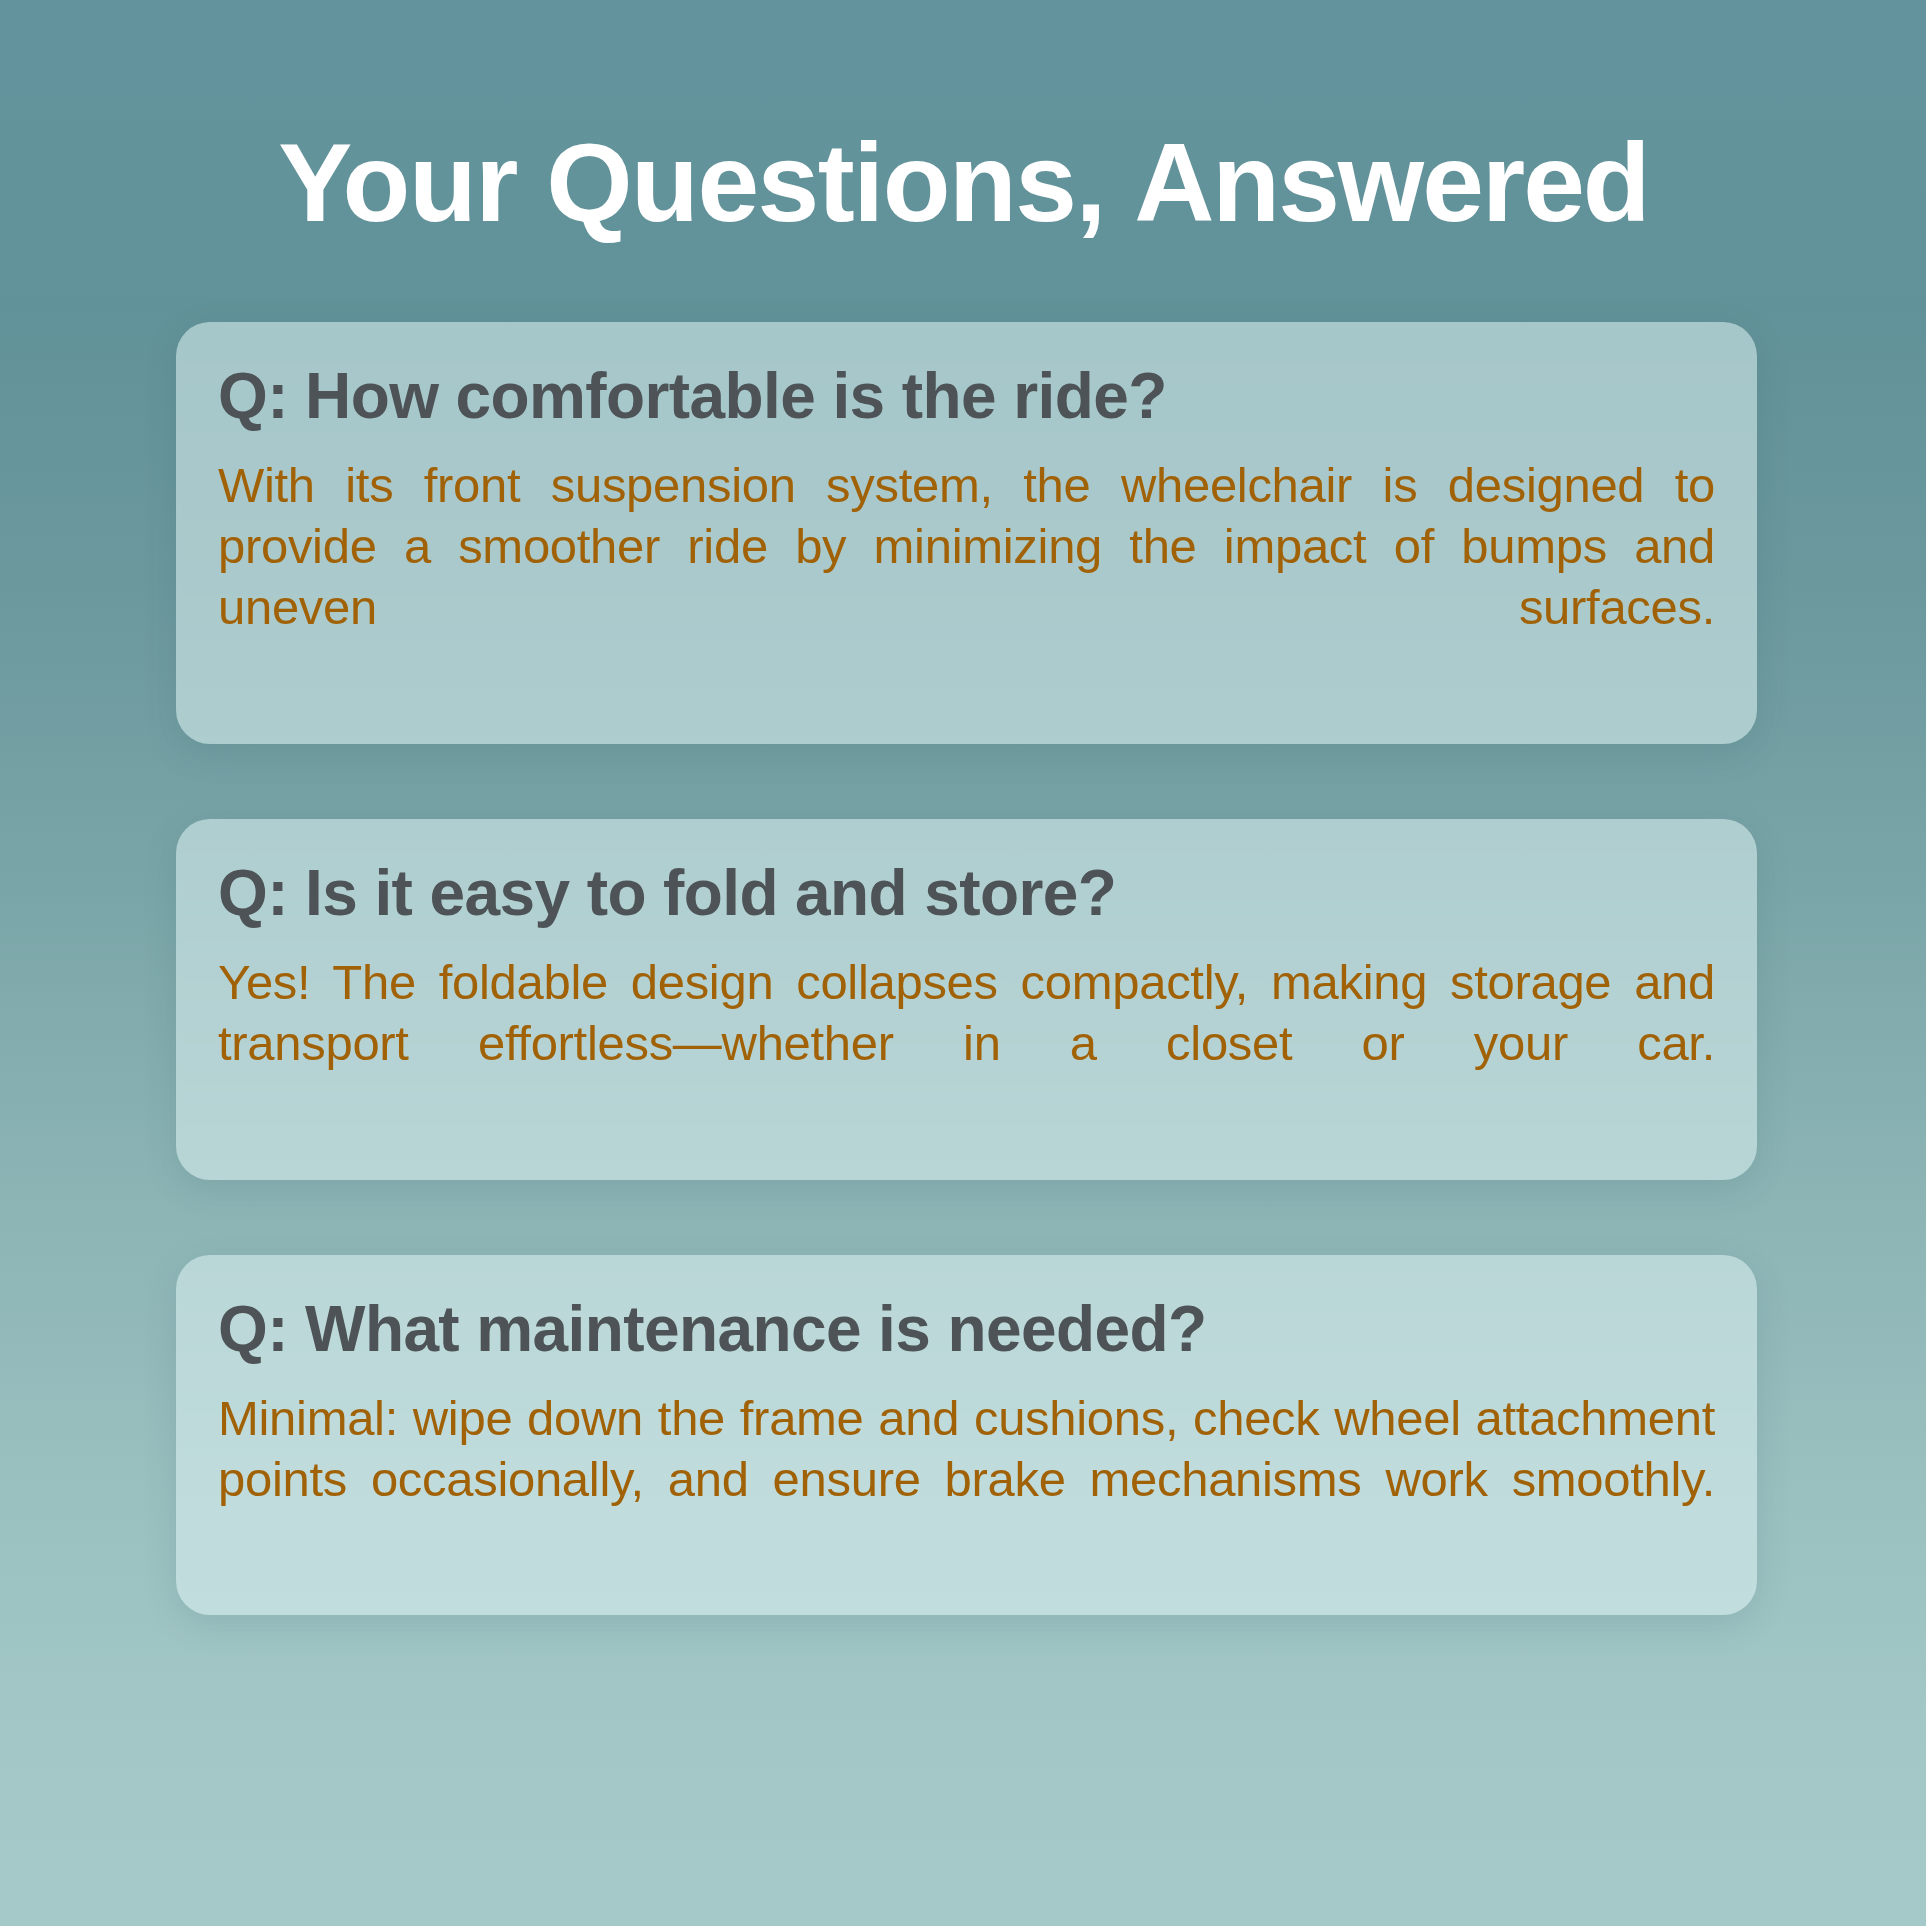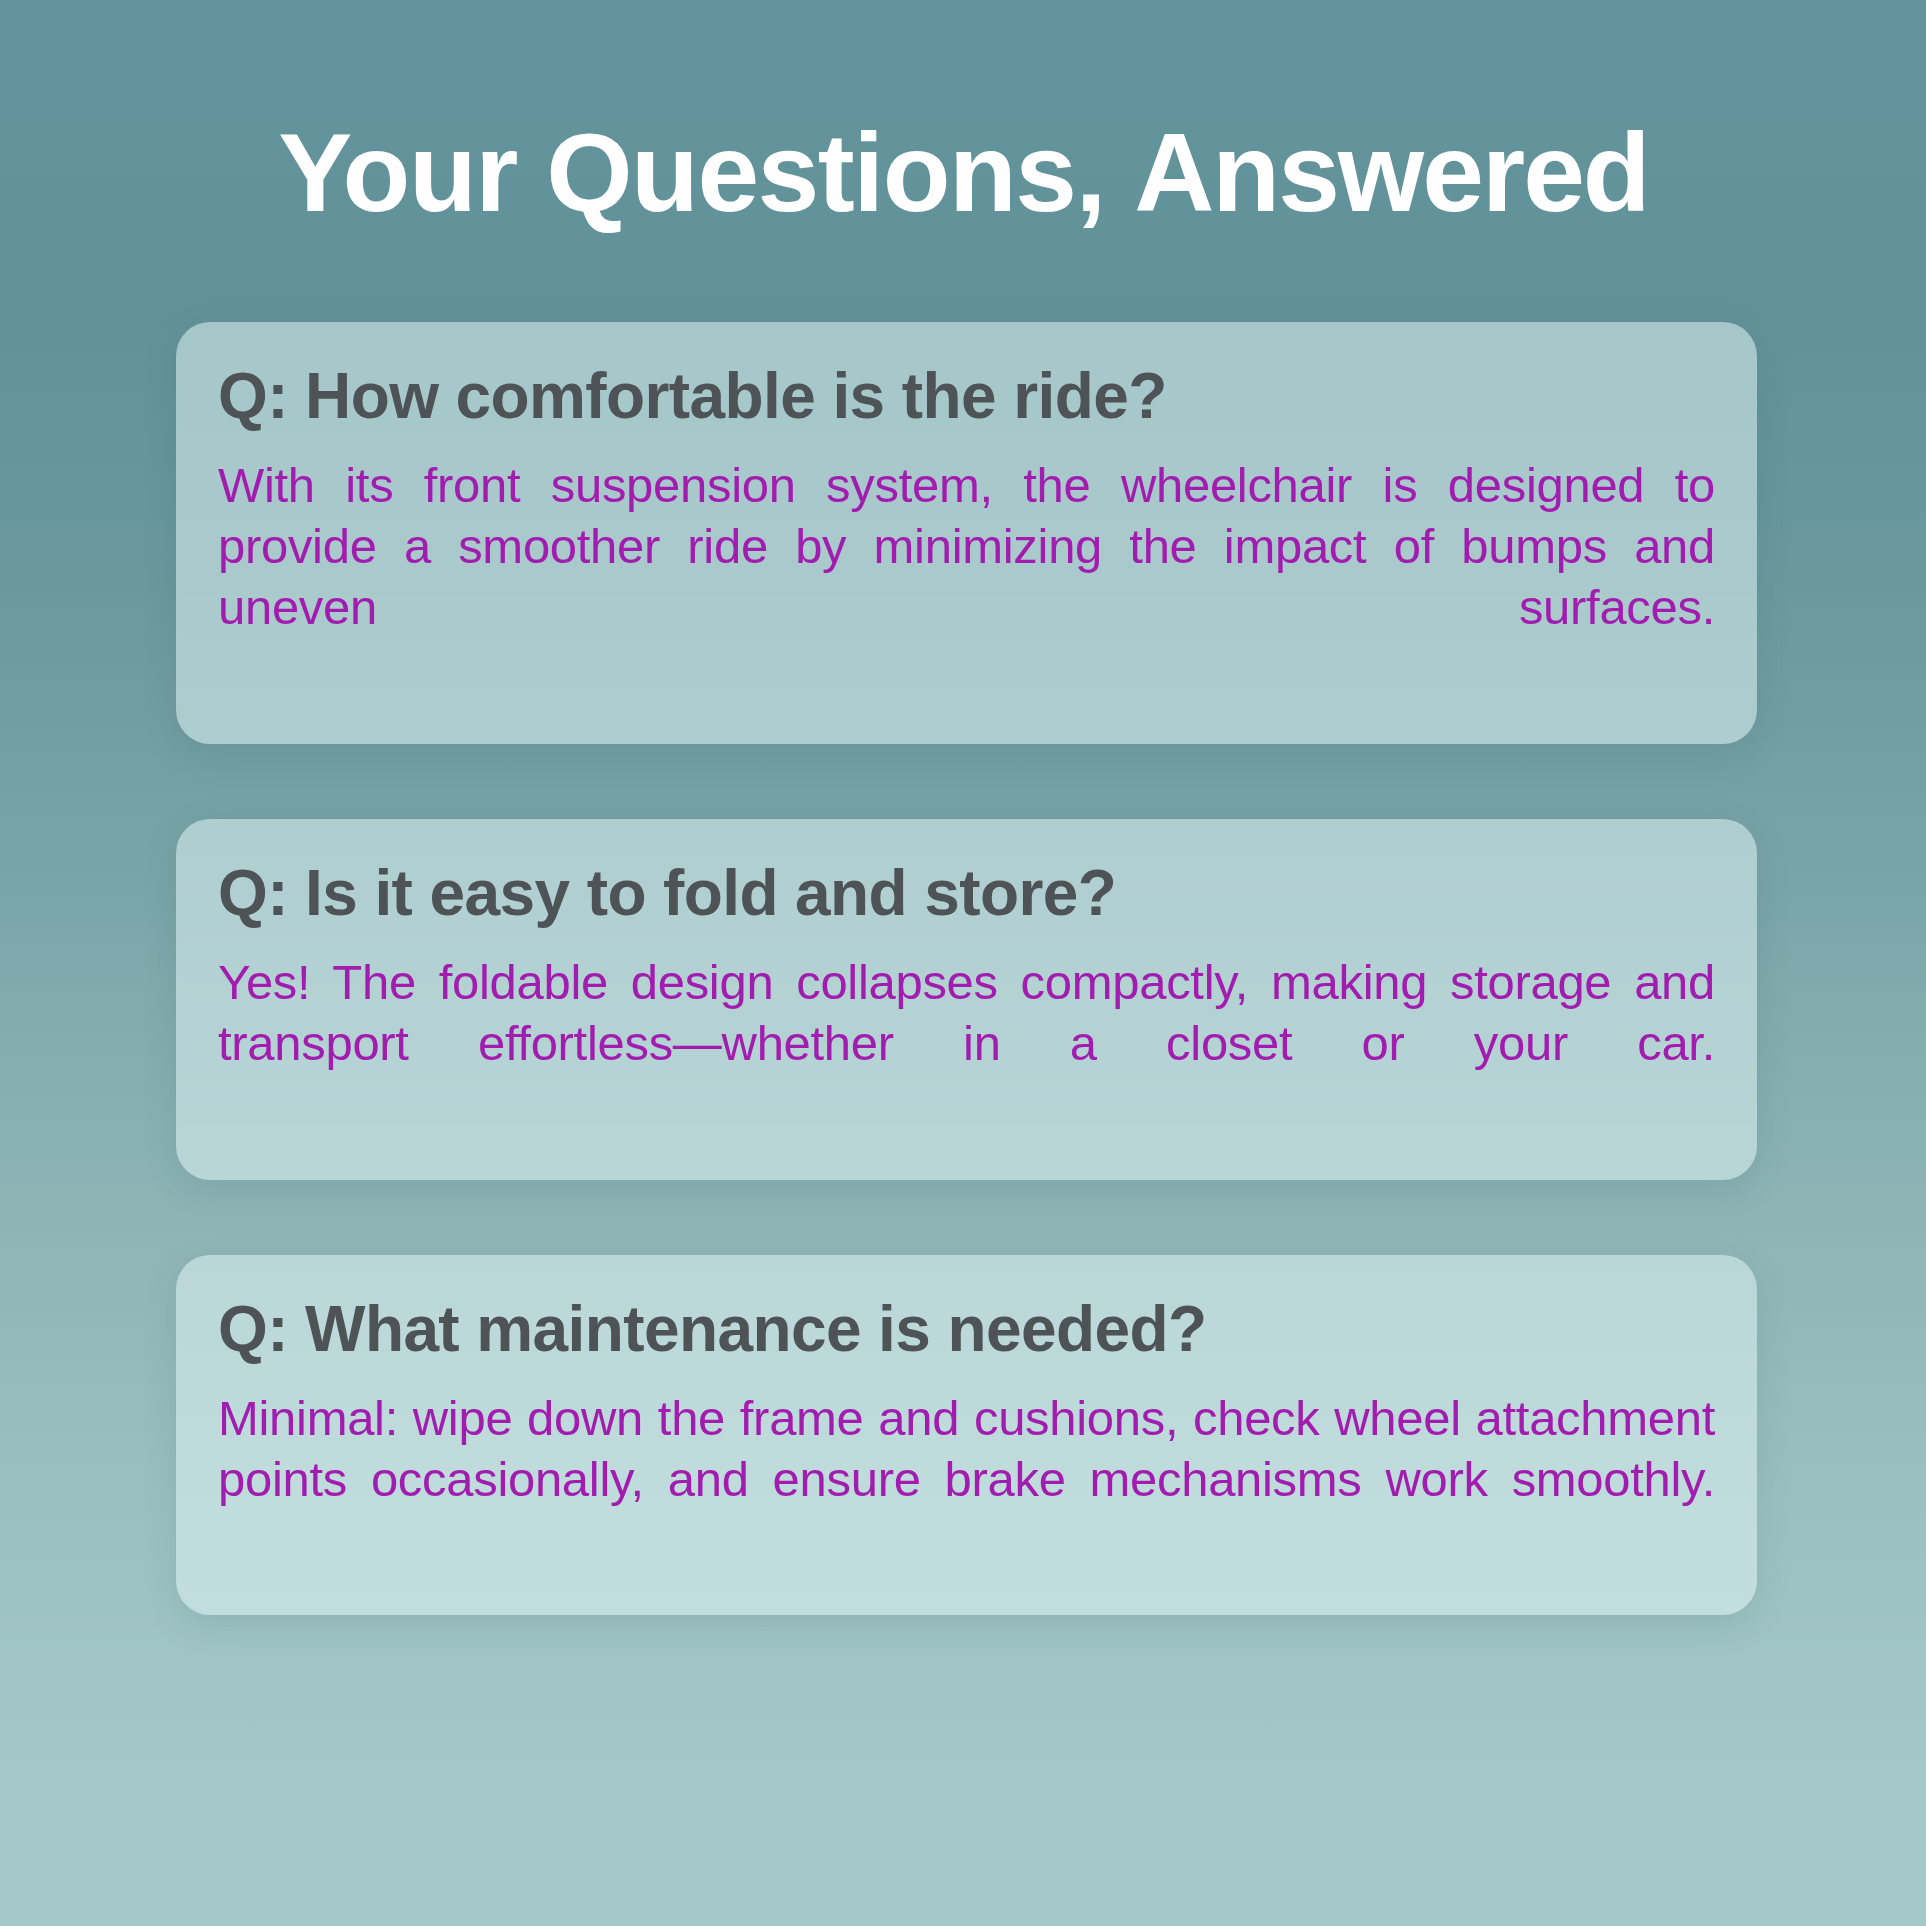--- a/index.html
+++ b/index.html
@@ -26,21 +26,21 @@
 
   .page {
     position: relative;
     width: 1927px;
     height: 1927px;
   }
 
   
   .title-wrap {
     position: absolute;
-    top: 116px;
+    top: 126px;
     left: 0;
     width: 1927px;
     text-align: center;
   }
 
   .title {
     font-size: 111px;
     line-height: 1.04;
     color: #ffffff;
     letter-spacing: -1.5px;
@@ -84,21 +84,21 @@
     color: #4d5356;
     letter-spacing: -0.6px;
     line-height: 1.14;
     margin-bottom: 22px;
     white-space: nowrap;
   }
 
   .card-a {
     font-size: 49px;
     font-weight: 400;
-    color: #a21caf;
+    color: #a16207;
     line-height: 1.25;
     text-align: justify;
     text-justify: inter-word;
     letter-spacing: -0.3px;
   }
 
   
   .card-a::after {
     content: "";
     display: inline-block;

